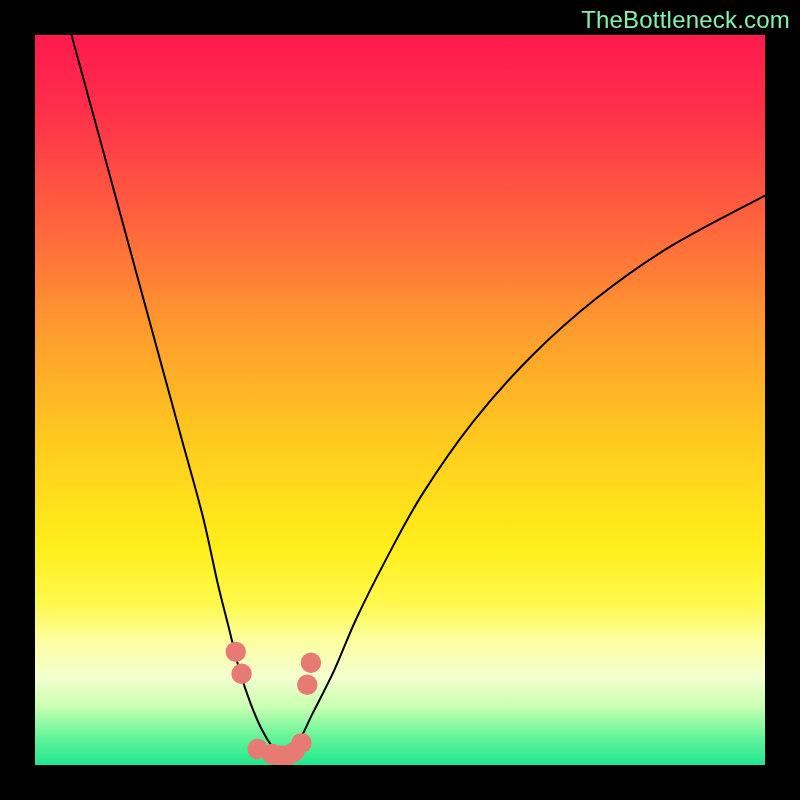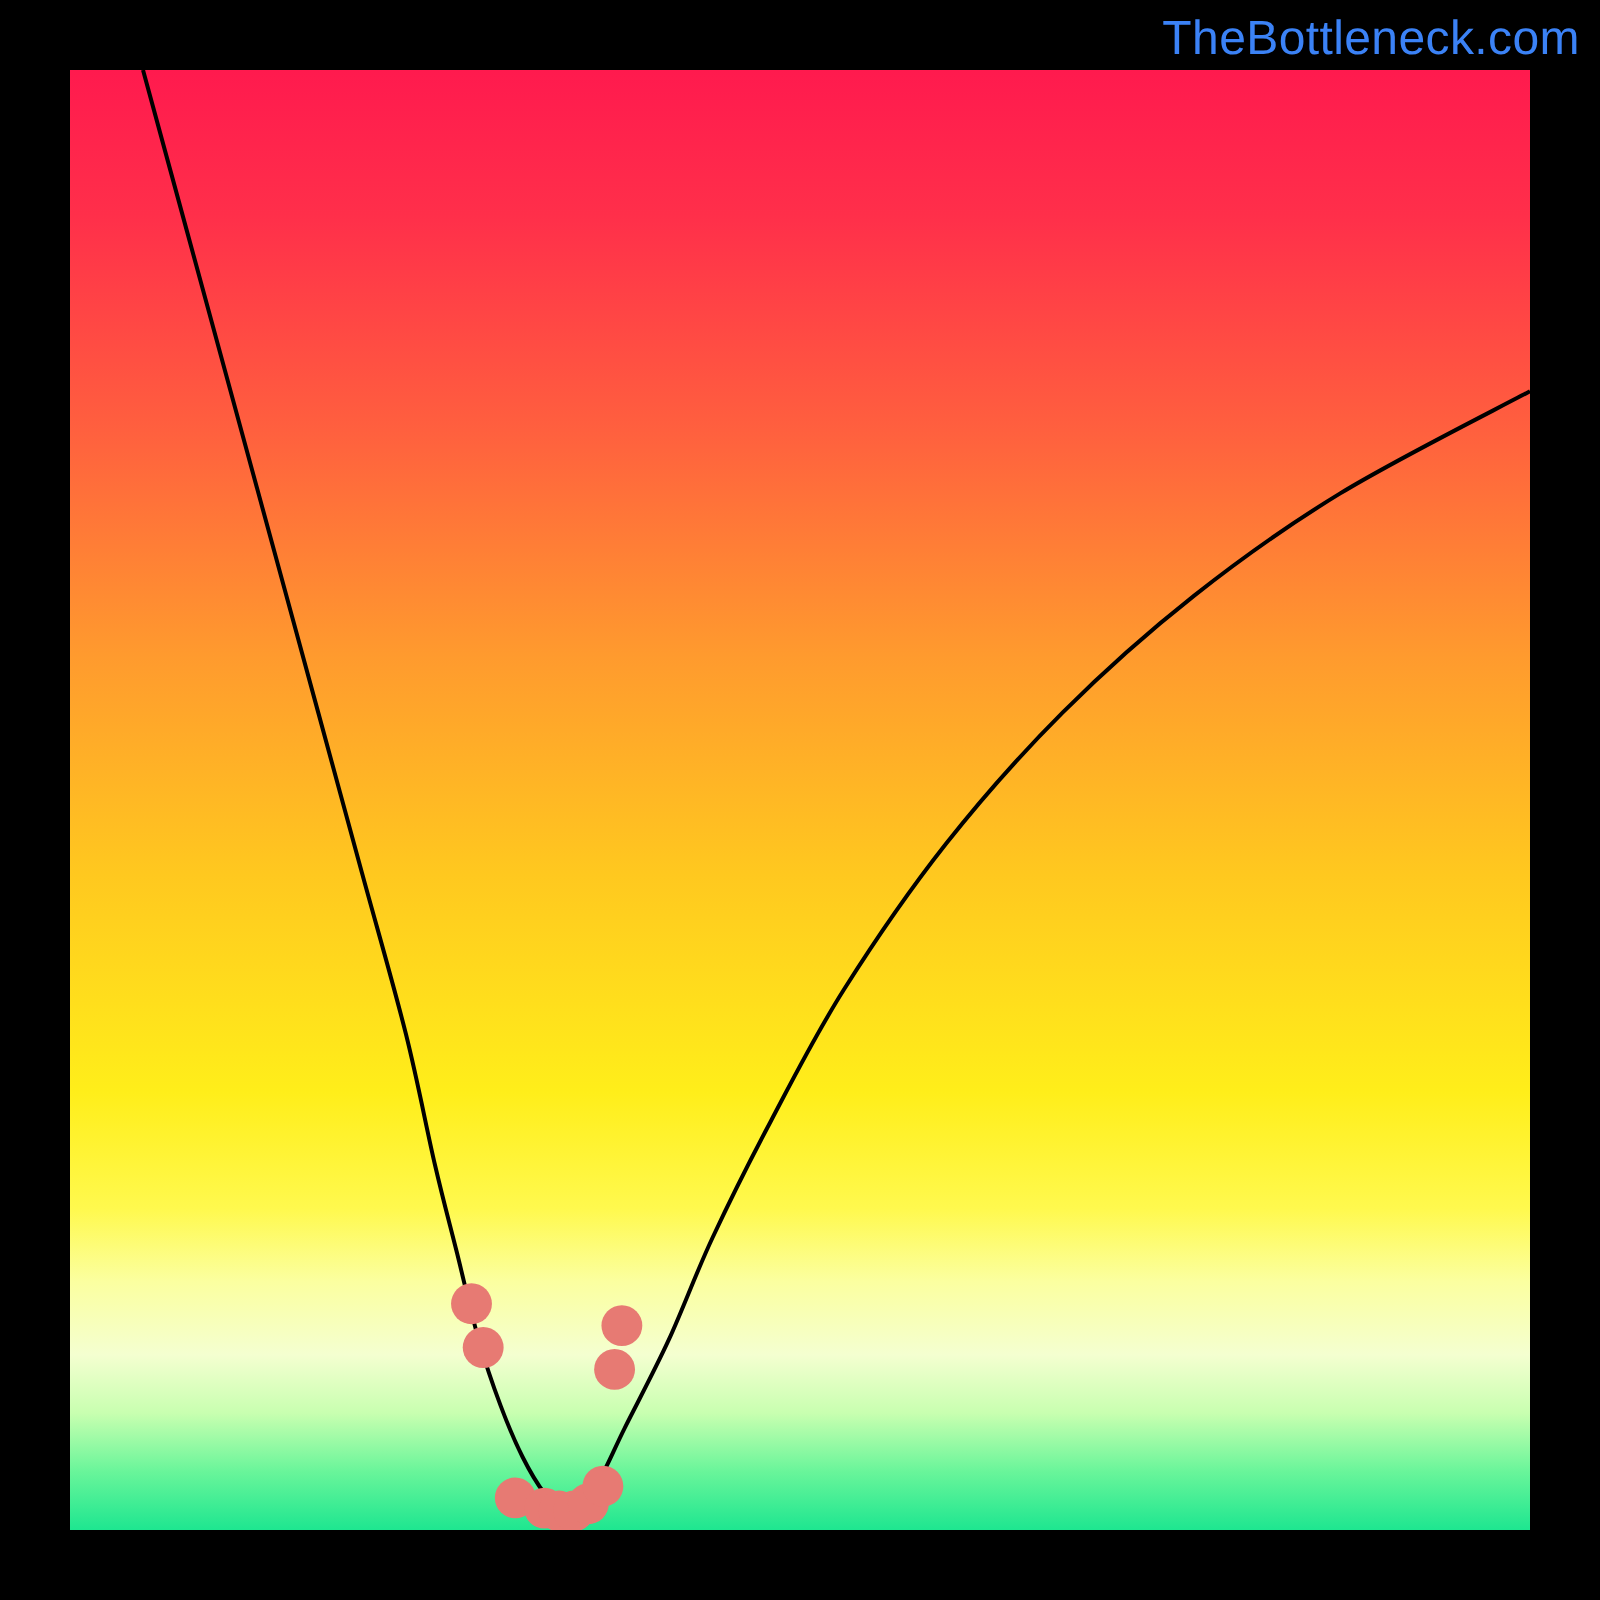--- a/index.html
+++ b/index.html
@@ -13,21 +13,21 @@
   }
   .frame {
     position: absolute;
     inset: 0;
     background: #000;
   }
   .watermark {
     position: absolute;
     top: 6px;
     right: 10px;
-    color: #3b82f6;
+    color: #86efac;
     font-size: 24px;
     font-weight: 500;
     letter-spacing: 0.2px;
     z-index: 10;
   }
   .plot {
     position: absolute;
     left: 35px;
     top: 35px;
     width: 730px;

